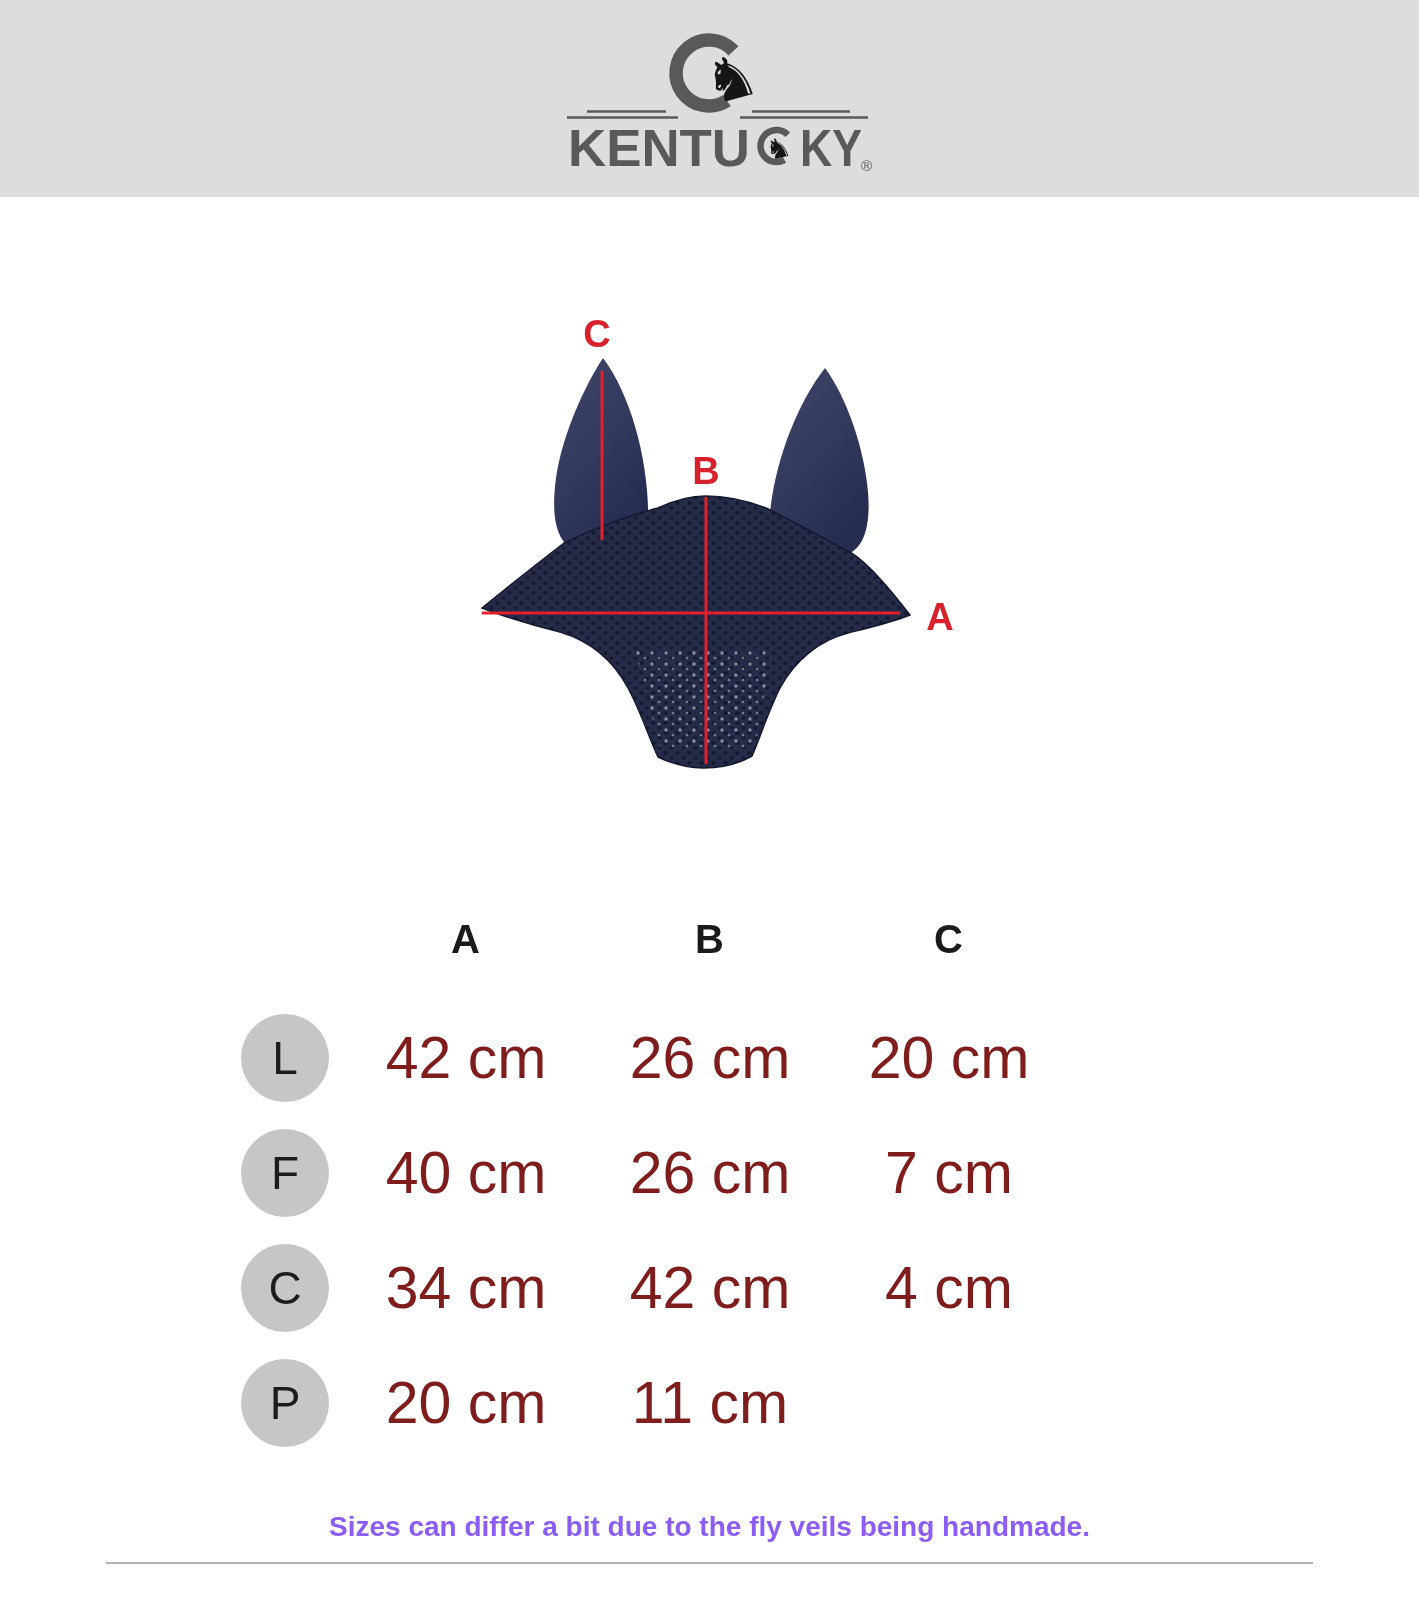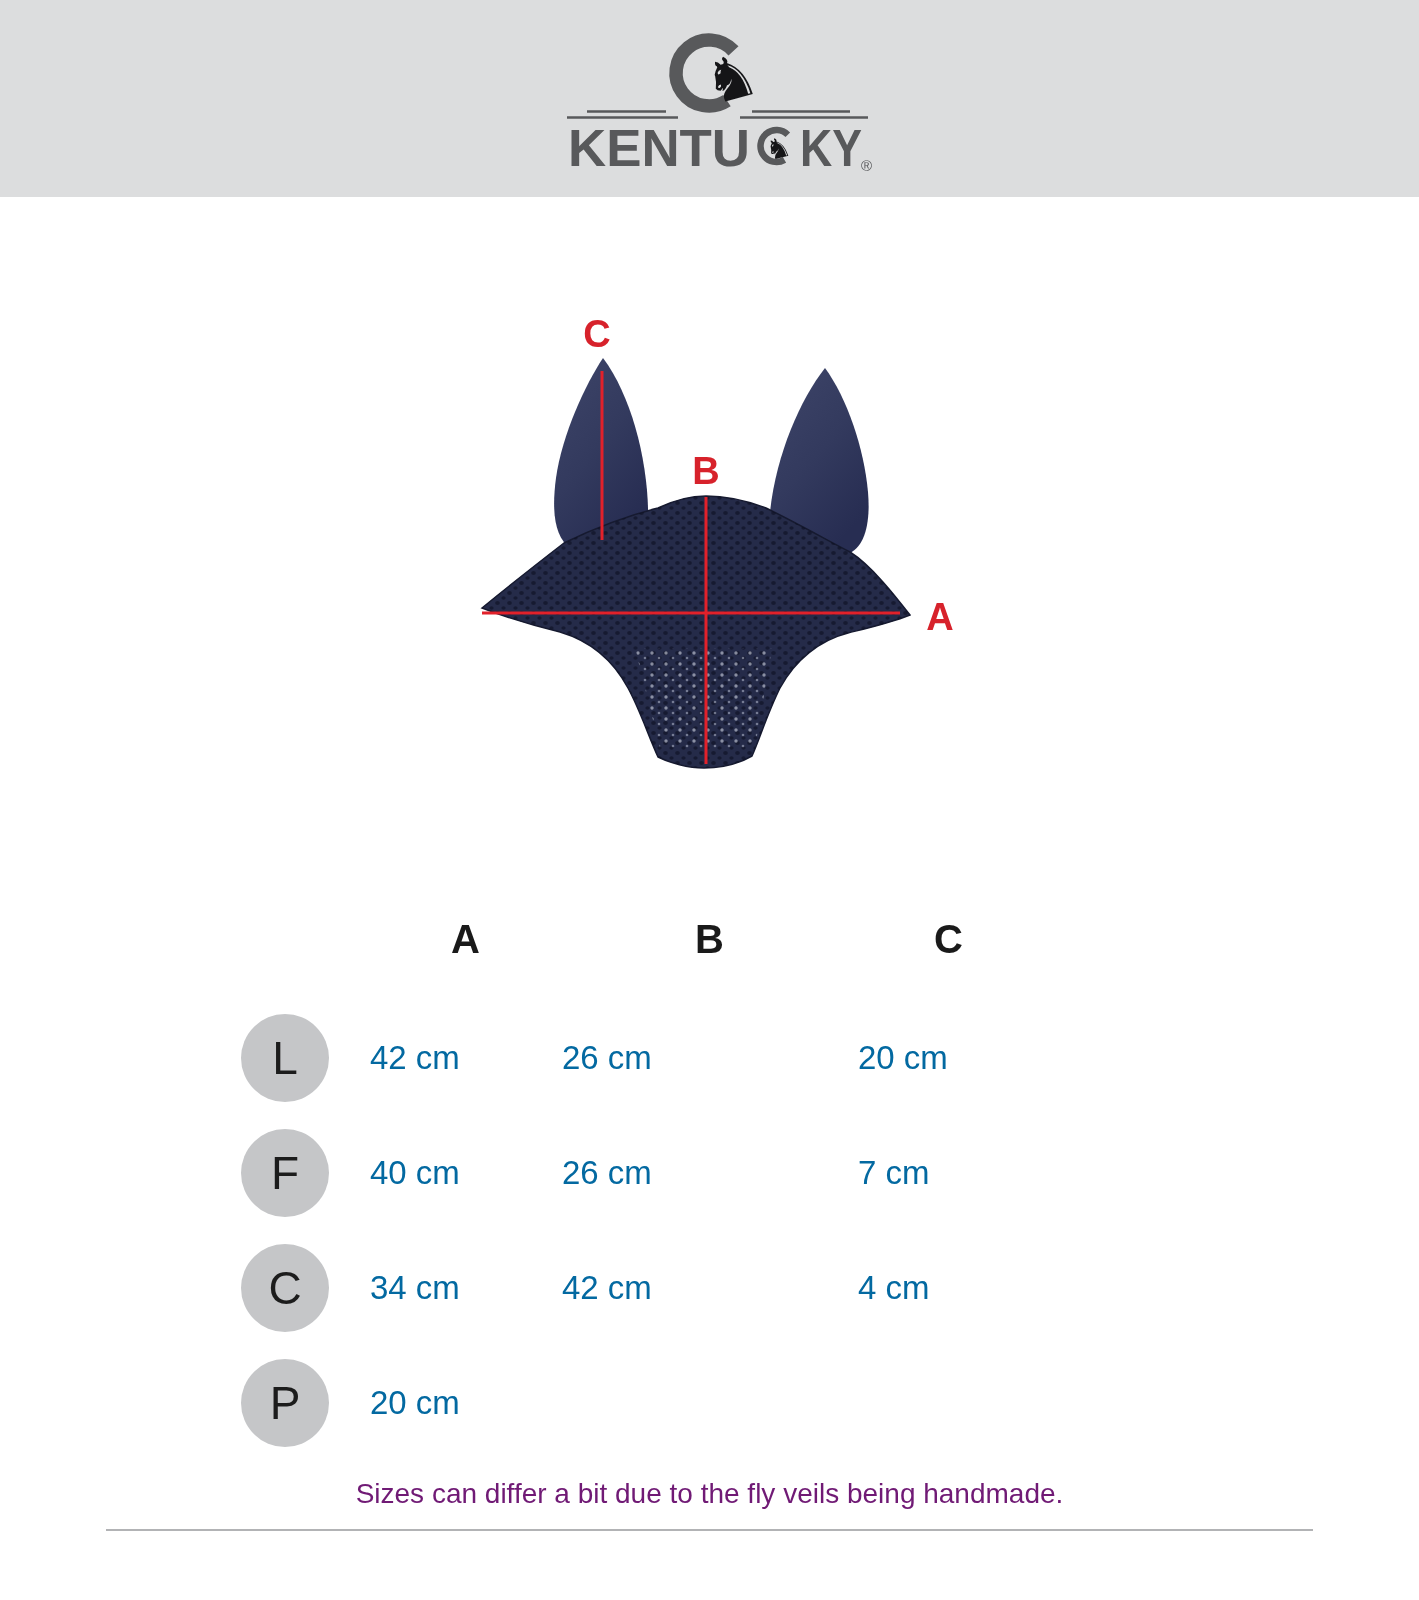--- a/index.html
+++ b/index.html
@@ -28,24 +28,24 @@
     text-align:center;font-size:40px;font-weight:700;color:#1a1a1a;
     letter-spacing:1px;line-height:42px;
   }
   .data-row{height:90px;align-items:center;margin-top:25px;}
   .data-row.first{margin-top:53px;}
   .size-circle{
     width:88px;height:88px;border-radius:50%;background:#c5c6c8;
     display:flex;align-items:center;justify-content:center;
     font-size:46px;color:#1c1c1c;margin:0 auto;
   }
-  .cell{text-align:left;font-size:33px;color:#0369a1;}
+  .cell{text-align:center;font-size:59px;color:#7f1d1d;}
   .note{
-    margin:30px 0 0 0;text-align:center;
-    font-size:28px;color:#701a75;font-weight:400;
+    margin:63px 0 0 0;text-align:center;
+    font-size:28px;color:#8b5cf6;font-weight:700;
   }
   .divider{
     width:1207px;margin:19px auto 0 auto;
     border-top:2px solid #b2b3b5;height:0;
   }
 </style>
 </head>
 <body>
 
 <div class="banner">
@@ -158,17 +158,18 @@
   <div class="grid-row data-row">
     <div class="size-circle">C</div>
     <div class="cell">34 cm</div>
     <div class="cell">42 cm</div>
     <div class="cell">4 cm</div>
   </div>
 
   <div class="grid-row data-row">
     <div class="size-circle">P</div>
     <div class="cell">20 cm</div>
+    <div class="cell">11 cm</div>
   </div>
 </div>
 
 <p class="note">Sizes can differ a bit due to the fly veils being handmade.</p>
 <div class="divider"></div>
 
 </body></html>

